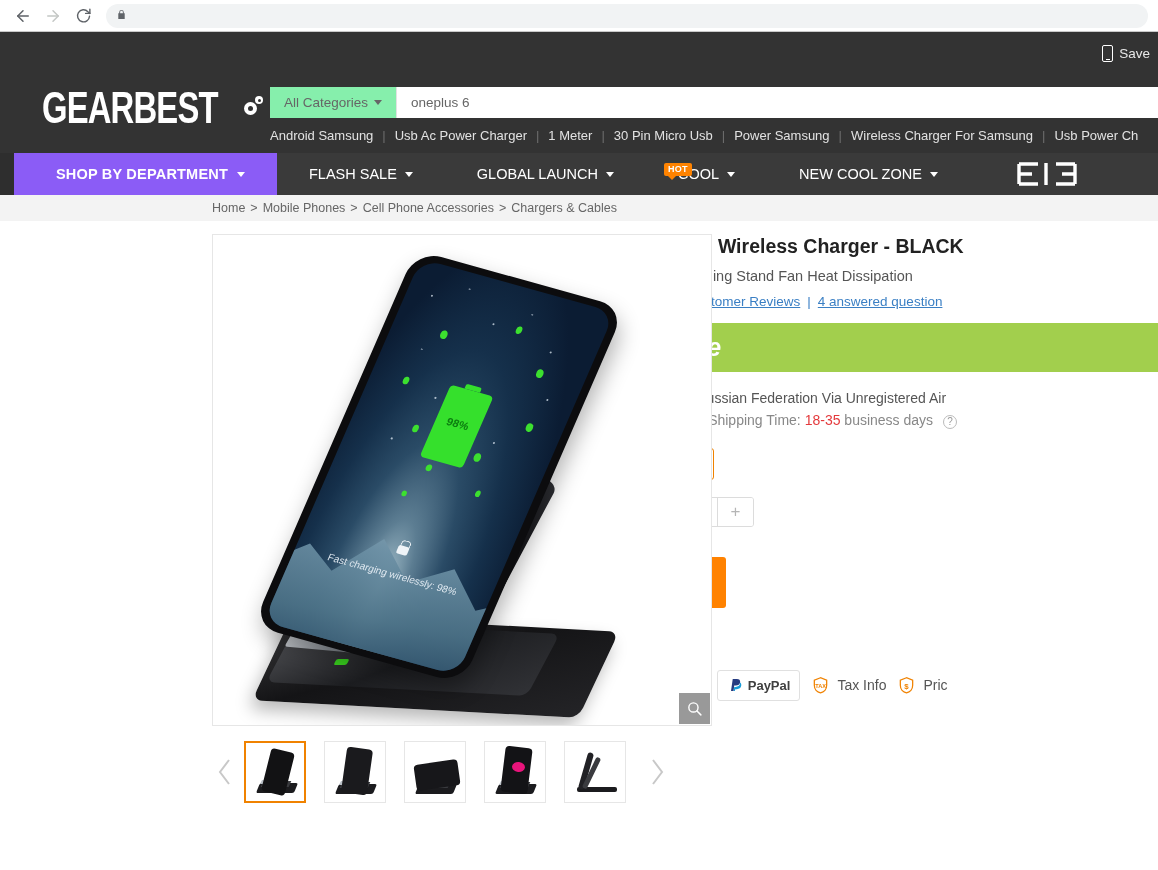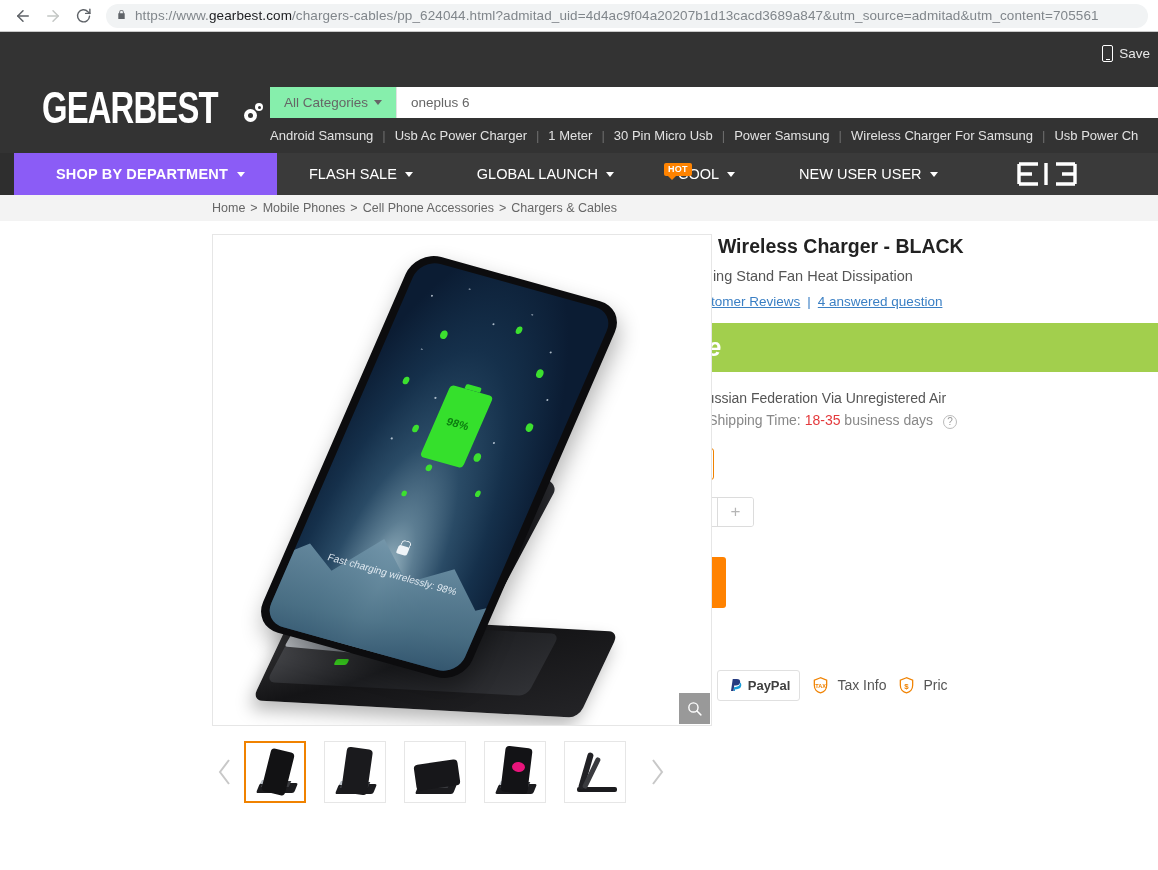--- a/index.html
+++ b/index.html
@@ -89,21 +89,21 @@
     background: #333333;
     display: flex;
     align-items: flex-start;
     position: relative;
   }
   .logo-wrap {
     width: 270px;
     padding-left: 42px;
     padding-top: 10px;
     display: flex;
-    align-items: flex-end;
+    align-items: center;
   }
   .logo-text {
     font-family: "Liberation Sans Narrow", "Liberation Sans", sans-serif;
     font-size: 40px;
     font-weight: 700;
     color: #ffffff;
     letter-spacing: -1px;
     line-height: 1;
     transform: scaleX(0.82) scaleY(1.12);
     transform-origin: left top;
@@ -506,21 +506,20 @@
       <polyline points="21 3 21 9 15 9"></polyline>
       <path d="M20.5 13a8.5 8.5 0 1 1-2.3-6.4L21 9"></path>
     </svg>
   </div>
   <div class="omnibox">
     <span class="lock-icon">
       <svg width="11" height="13" viewBox="0 0 24 24" fill="currentColor">
         <path d="M17 9V7a5 5 0 0 0-10 0v2H5v13h14V9h-2zm-8-2a3 3 0 0 1 6 0v2H9V7z"></path>
       </svg>
     </span>
-    <span class="url-text"><span class="dim">https://www.</span><span class="strong">gearbest.com</span><span class="dim">/chargers-cables/pp_624044.html?admitad_uid=4d4ac9f04a20207b1d13cacd3689a847&amp;utm_source=admitad&amp;utm_content=705561</span></span>
   </div>
 </div>
 
 <div class="page">
 
   <div class="topbar">
     <div class="topbar-item">
       <span class="phone-glyph"></span>
       <span>Save</span>
     </div>
@@ -576,21 +575,21 @@
       <div class="nav-item">
         <span>GLOBAL LAUNCH</span>
         <span class="caret-down"></span>
       </div>
       <div class="nav-item">
         <span class="hot-badge">HOT</span>
         <span>COOL</span>
         <span class="caret-down"></span>
       </div>
       <div class="nav-item">
-        <span>NEW USER USER</span>
+        <span>NEW COOL ZONE</span>
         <span class="caret-down"></span>
       </div>
       <div class="ele-logo">
         <svg width="62" height="26" viewBox="0 0 62 26">
           <g fill="none" stroke="#ffffff" stroke-width="3.4">
             <path d="M3 3 H22 M3 3 V23 M3 23 H22 M3 13 H16"></path>
             <path d="M30 2 V24"></path>
             <path d="M59 3 H40 M59 3 V23 M59 23 H40 M59 13 H46"></path>
           </g>
         </svg>

